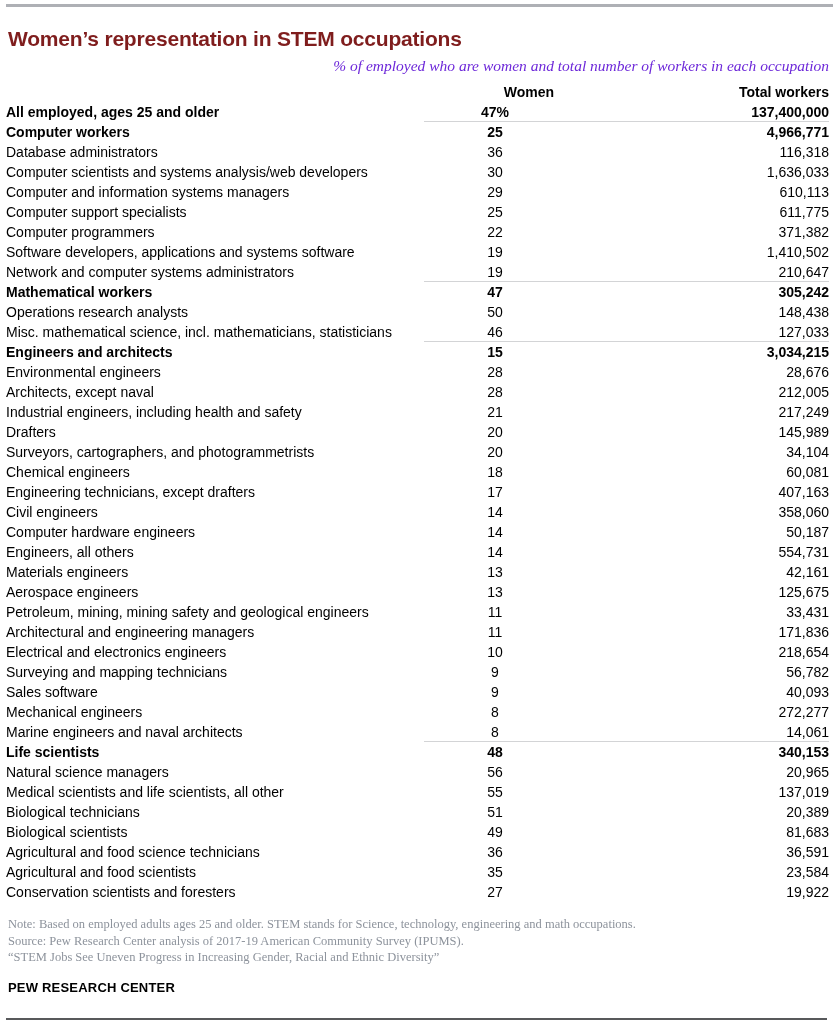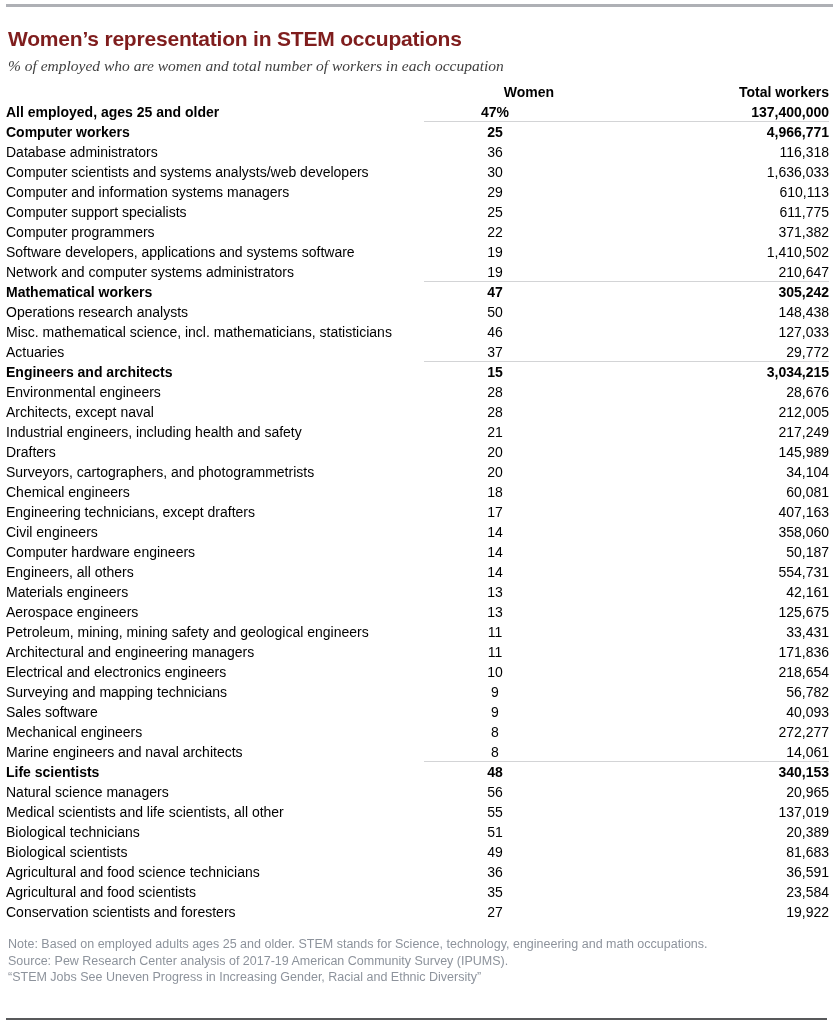--- a/index.html
+++ b/index.html
@@ -45,23 +45,24 @@
     font-weight: bold;
     letter-spacing: -0.2px;
     line-height: 1.1;
     margin: 20px 0 0 2px;
     color: #7f1d1d;
   }
   .subtitle {
     font-family: "Liberation Serif", serif;
     font-style: italic;
     font-size: 15.5px;
-    color: #404040;
+    color: #6d28d9;
     line-height: 1.1;
     margin: 7px 0 8px 2px;
+    text-align: right;
   }
 
   
   table.data {
     width: 823px;
     border-collapse: collapse;
     margin-top: 4px;
     table-layout: fixed;
   }
   table.data col.c-label { width: 430px; }
@@ -107,21 +108,21 @@
 
   tr.group.first-group > td::before { background: #d3d4d6; }
 
   
   .notes {
     margin: 14px 0 0 2px;
     font-size: 12.5px;
     line-height: 16.5px;
     color: #8d939c;
   }
-  .notes div { white-space: nowrap; }
+  .notes div { white-space: nowrap; font-family: Liberation Serif, serif; }
   .brand {
     margin: 14px 0 0 2px;
     font-size: 13px;
     font-weight: bold;
     letter-spacing: 0.2px;
     color: #000;
   }
 </style>
 </head>
 <body>
@@ -156,21 +157,21 @@
           <td class="lbl">Computer workers</td>
           <td class="women">25</td>
           <td class="total">4,966,771</td>
         </tr>
         <tr>
           <td class="lbl">Database administrators</td>
           <td class="women">36</td>
           <td class="total">116,318</td>
         </tr>
         <tr>
-          <td class="lbl">Computer scientists and systems analysts/web developers</td>
+          <td class="lbl">Computer scientists and systems analysis/web developers</td>
           <td class="women">30</td>
           <td class="total">1,636,033</td>
         </tr>
         <tr>
           <td class="lbl">Computer and information systems managers</td>
           <td class="women">29</td>
           <td class="total">610,113</td>
         </tr>
         <tr>
           <td class="lbl">Computer support specialists</td>
@@ -199,25 +200,20 @@
         </tr>
         <tr>
           <td class="lbl">Operations research analysts</td>
           <td class="women">50</td>
           <td class="total">148,438</td>
         </tr>
         <tr>
           <td class="lbl">Misc. mathematical science, incl. mathematicians, statisticians</td>
           <td class="women">46</td>
           <td class="total">127,033</td>
-        </tr>
-        <tr>
-          <td class="lbl">Actuaries</td>
-          <td class="women">37</td>
-          <td class="total">29,772</td>
         </tr>
         <tr class="group">
           <td class="lbl">Engineers and architects</td>
           <td class="women">15</td>
           <td class="total">3,034,215</td>
         </tr>
         <tr>
           <td class="lbl">Environmental engineers</td>
           <td class="women">28</td>
           <td class="total">28,676</td>
@@ -354,15 +350,16 @@
         </tr>
       </tbody>
   </table>
 
   <div class="notes">
     <div>Note: Based on employed adults ages 25 and older. STEM stands for Science, technology, engineering and math occupations.</div>
     <div>Source: Pew Research Center analysis of 2017-19 American Community Survey (IPUMS).</div>
     <div>“STEM Jobs See Uneven Progress in Increasing Gender, Racial and Ethnic Diversity”</div>
   </div>
 
+  <div class="brand">PEW RESEARCH CENTER</div>
 
   <div class="rule-bottom"></div>
 </div>
 
 </body></html>

